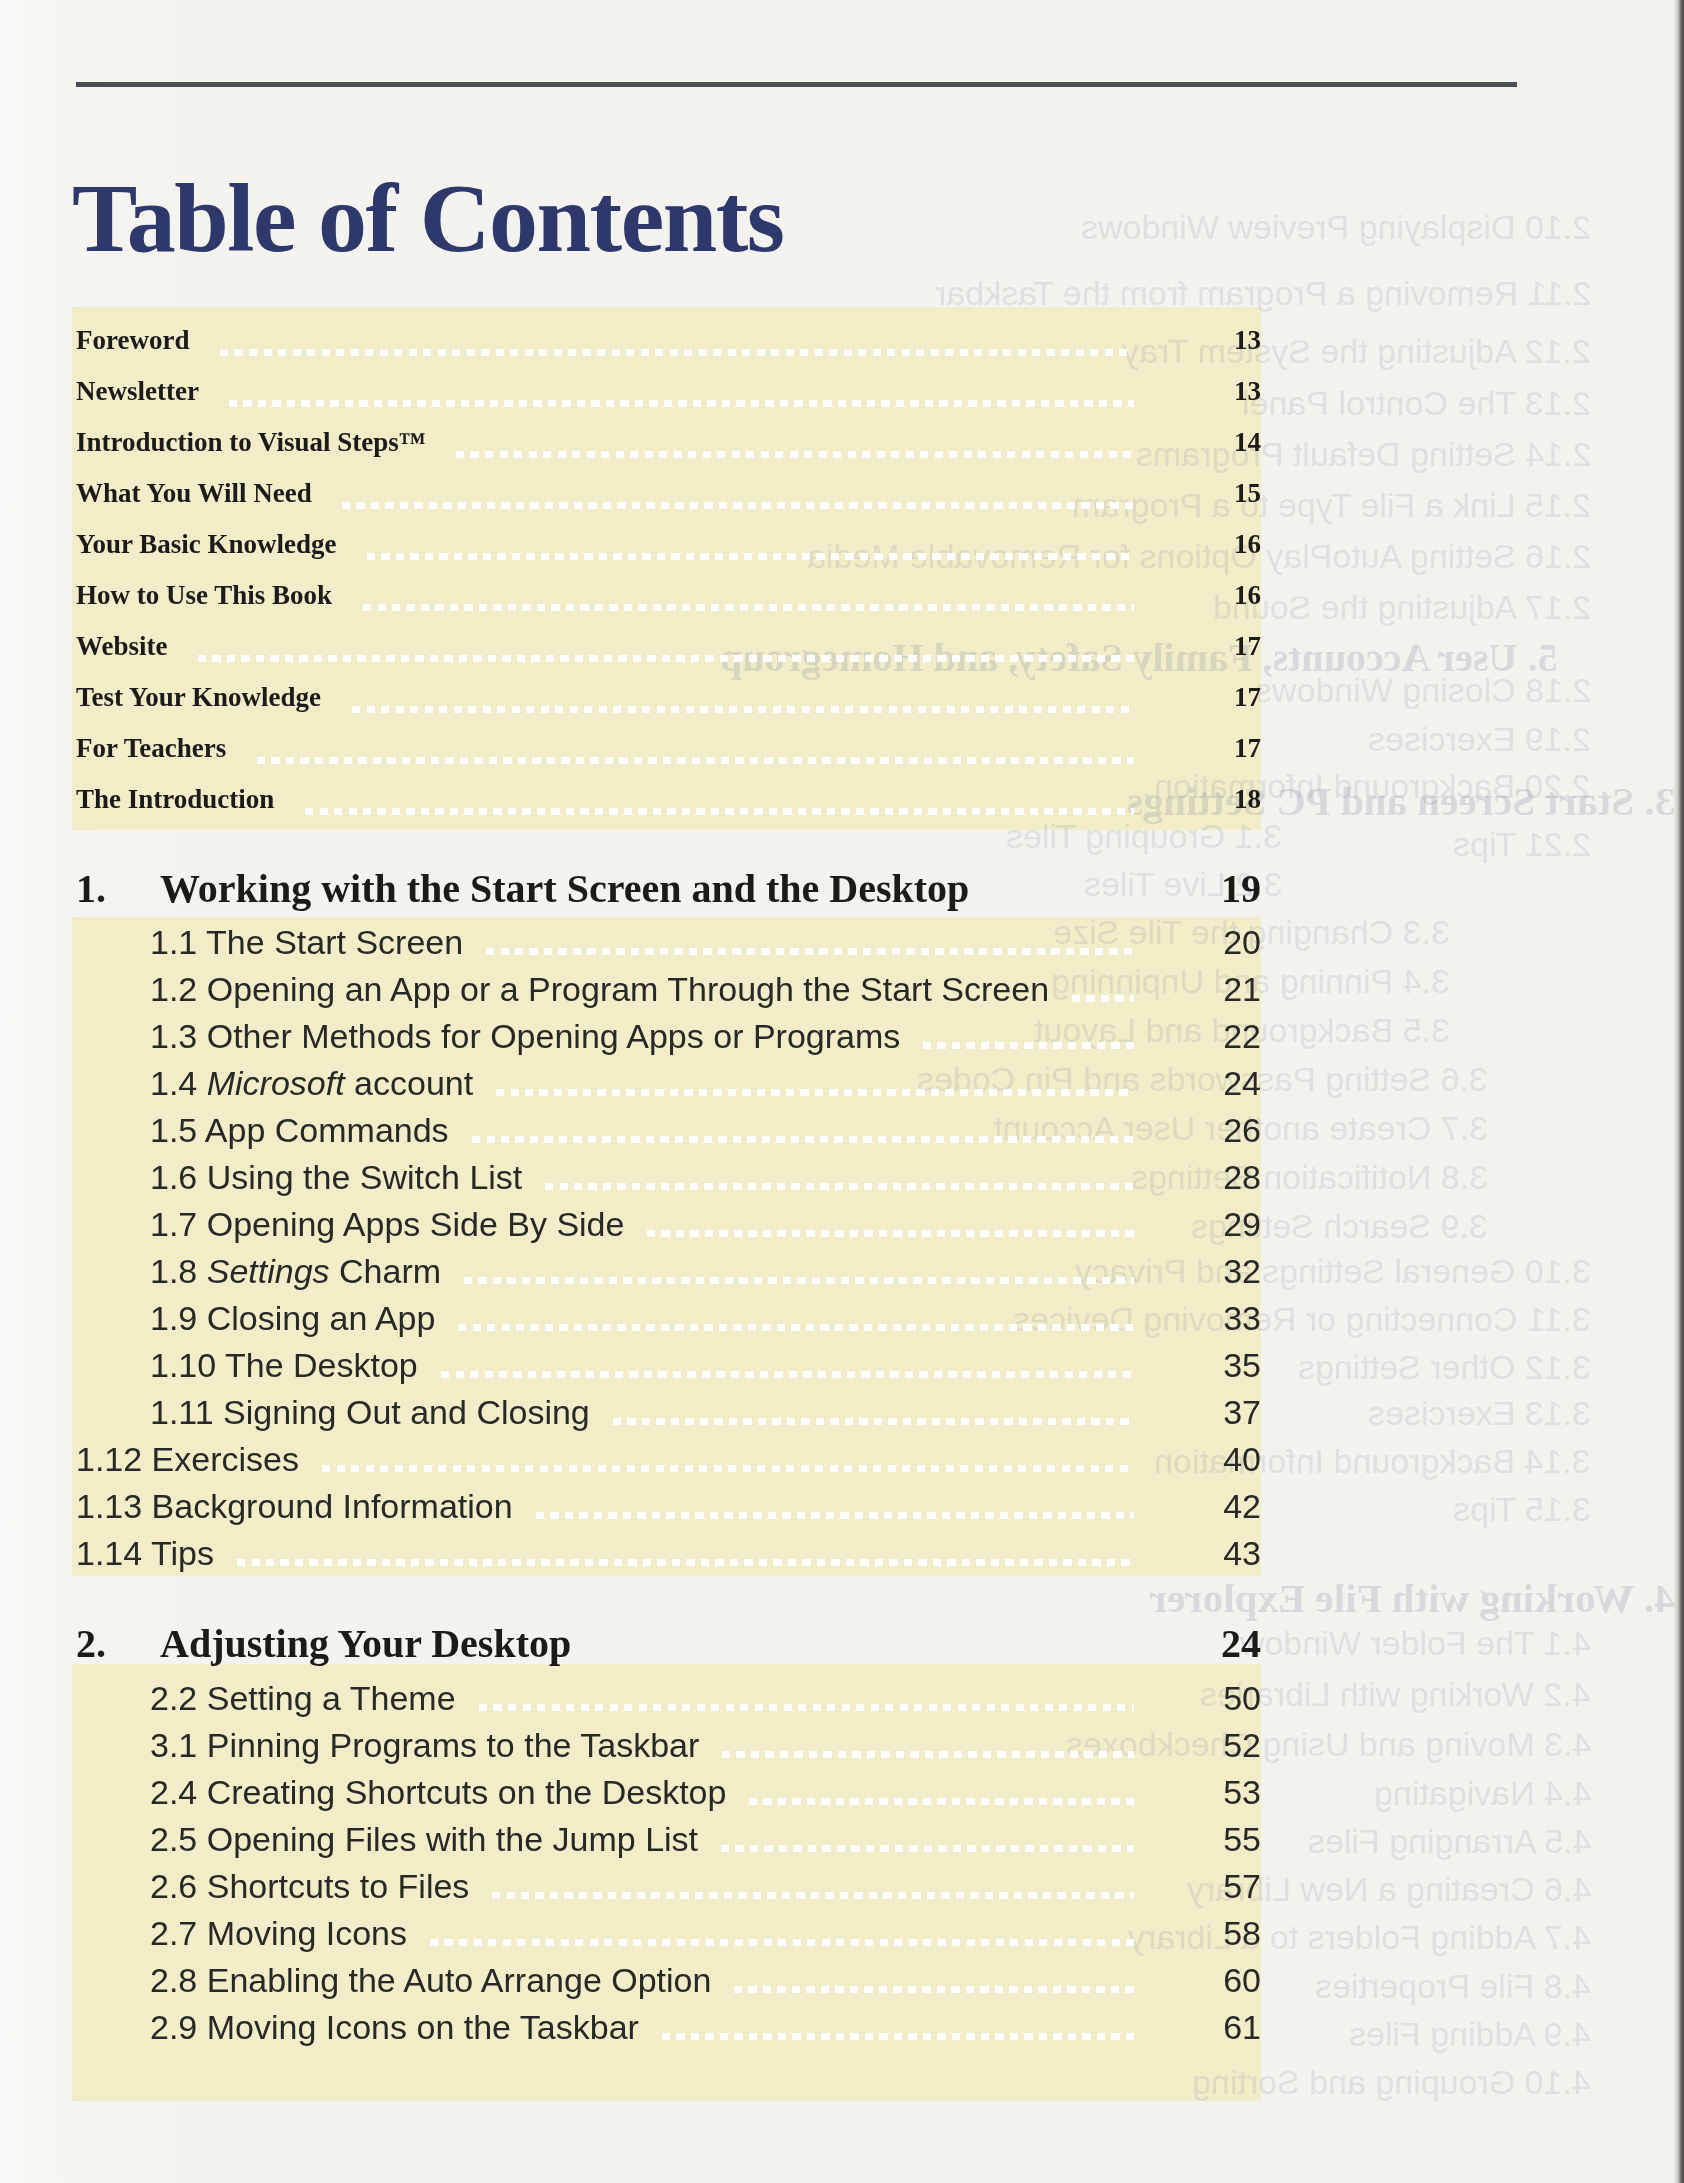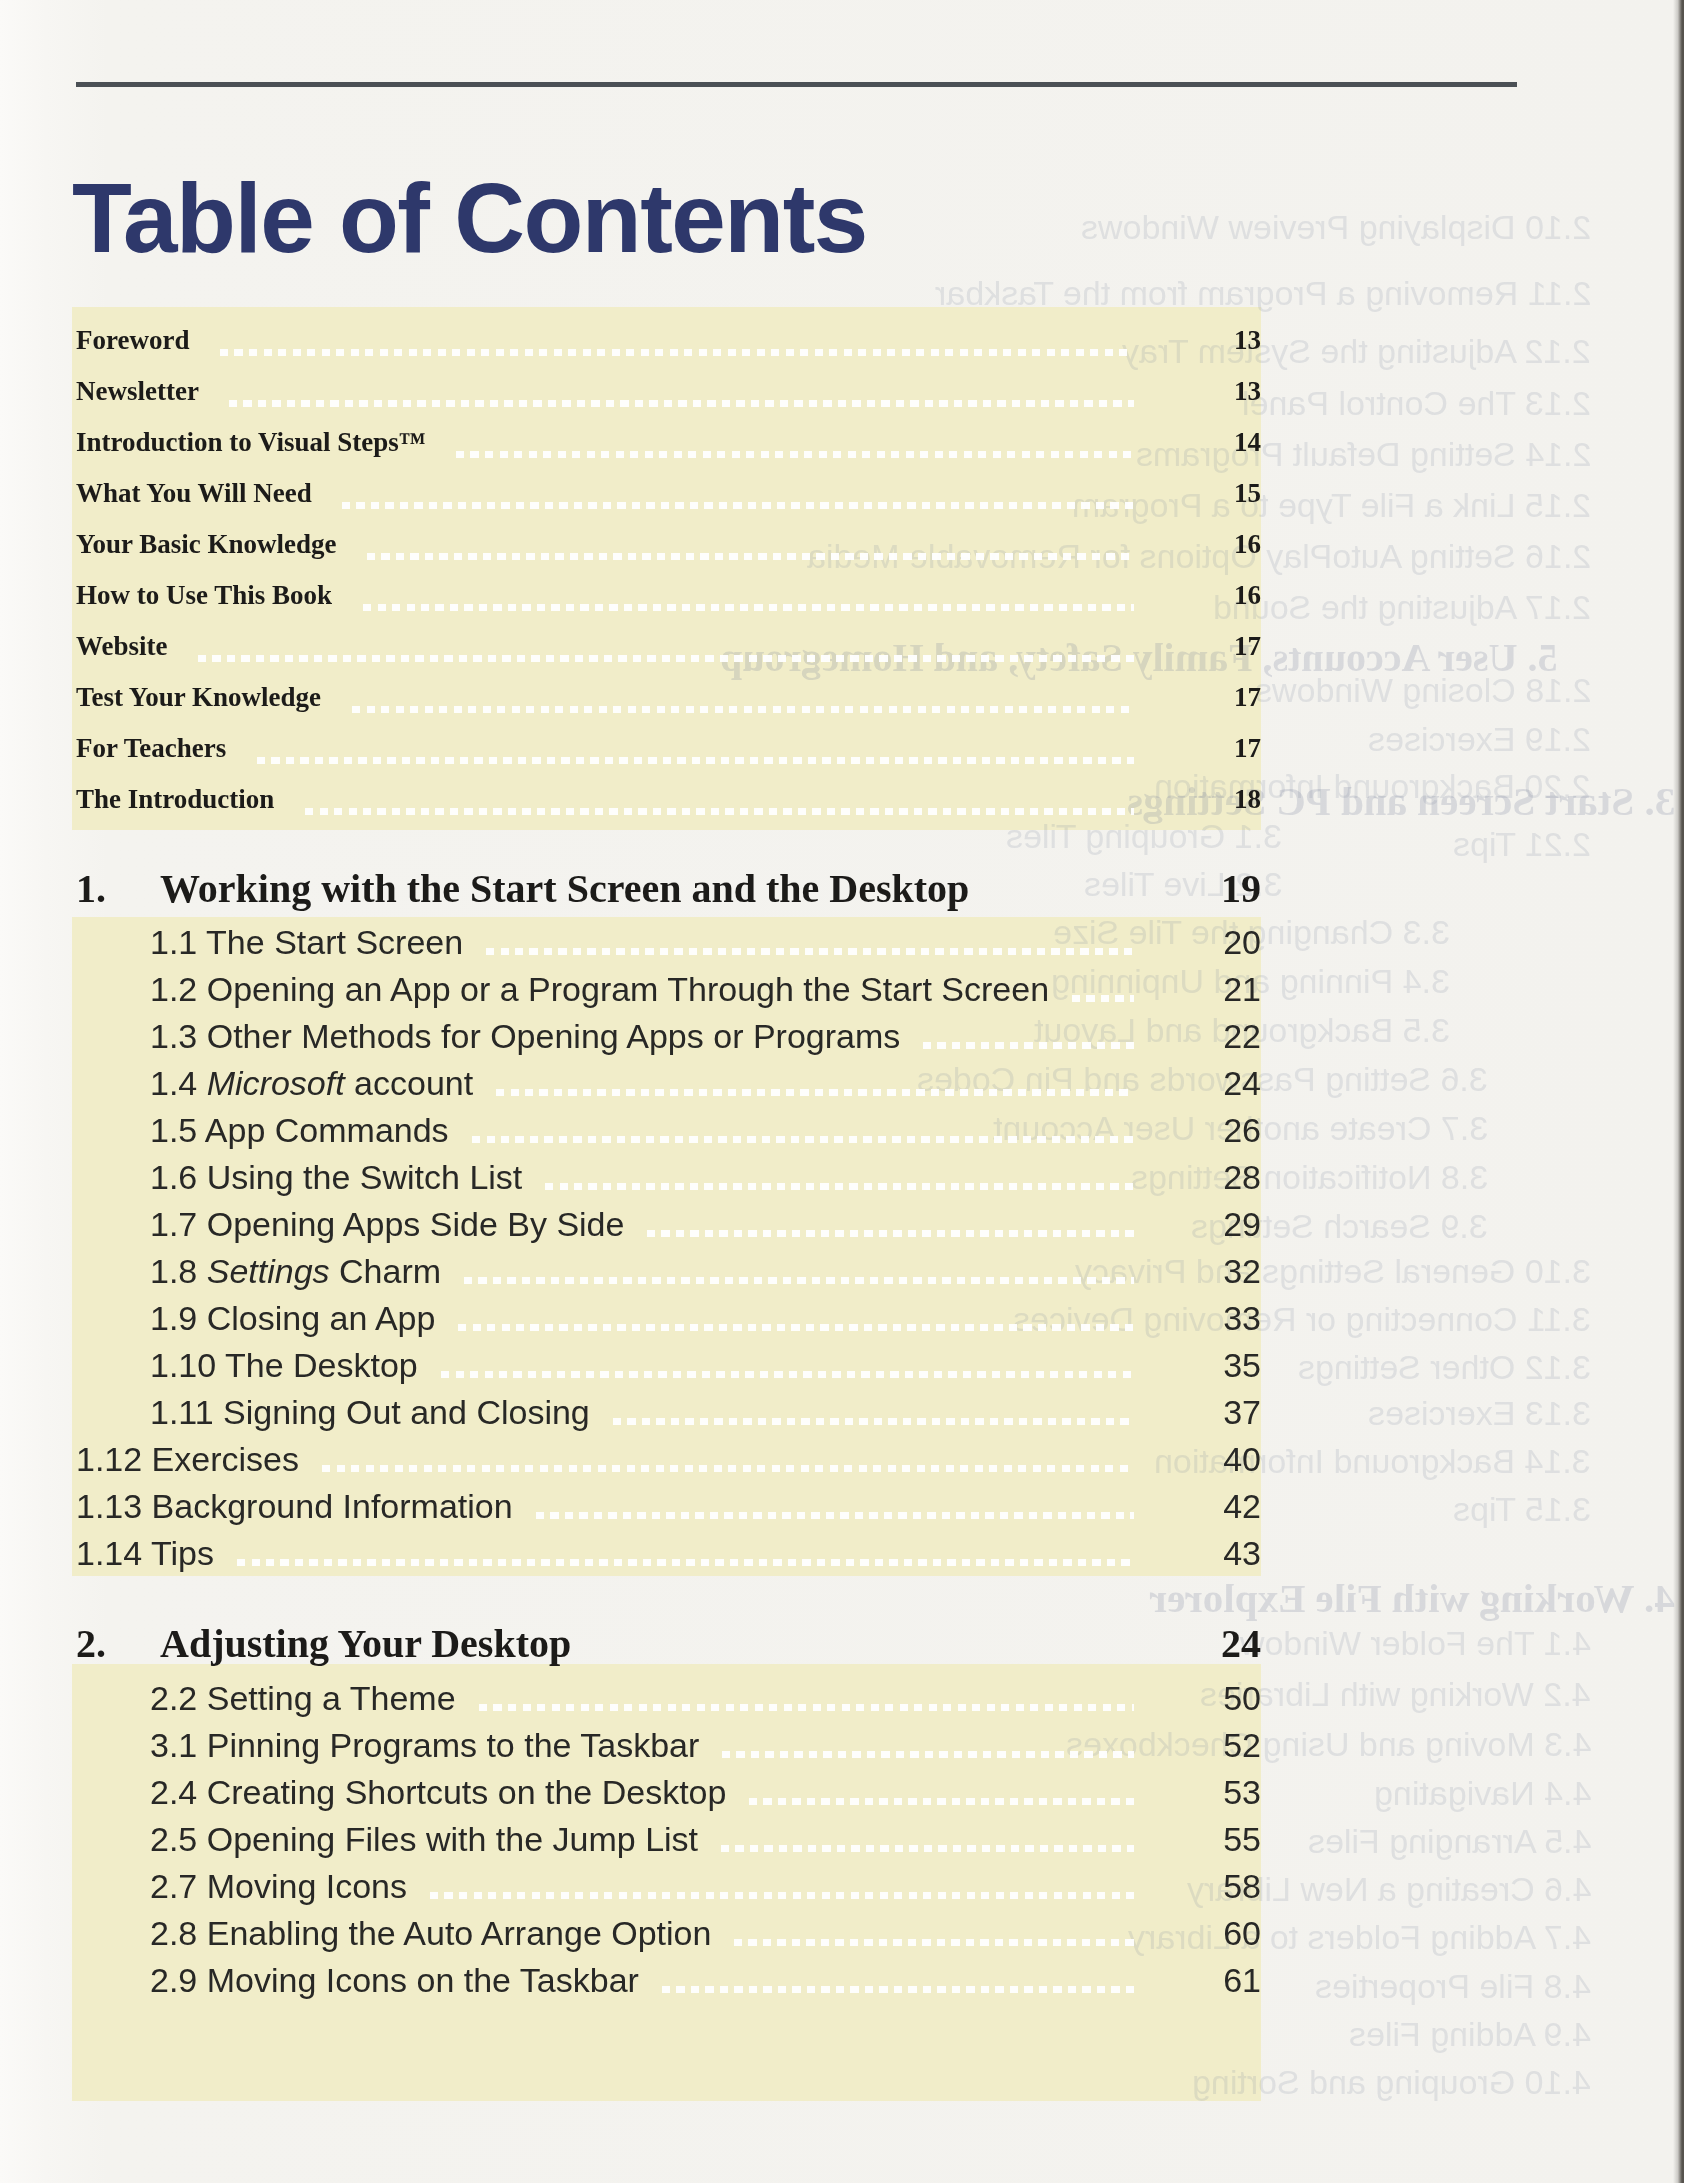--- a/index.html
+++ b/index.html
@@ -7,21 +7,21 @@
     position:relative;
     width:1685px;height:2183px;
     margin:0 auto;
     background:linear-gradient(90deg,#fbfaf8 0px,#f7f6f3 46px,#f4f3ef 107px,#f3f2ee 100%);
     overflow:hidden;
     font-family:"Liberation Sans",sans-serif;
   }
   .rule{position:absolute;left:76px;top:82px;width:1441px;height:4.6px;background:var(--rule,#4b5055);}
   .page-title{
     position:absolute;left:72px;top:169px;margin:0;
-    font-family:Liberation Sans, sans-serif;font-weight:bold;
+    font-family:Liberation Serif, serif;font-weight:bold;
     font-size:98px;line-height:1.0;letter-spacing:-1.5px;
     color:var(--navy,#2e386b);white-space:nowrap;
   }
   .hl{position:absolute;background:var(--hl,#f1edc9);}
   .hl-front{left:72px;top:307px;width:1189px;height:523px;}
   .hl-ch1{left:72px;top:917px;width:1189px;height:659px;}
   .hl-ch2{left:72px;top:1664px;width:1189px;height:437px;}
 
   
   .ghost{
@@ -285,20 +285,25 @@
         <span class="lbl">2.4 Creating Shortcuts on the Desktop</span>
         <span class="leader"></span>
         <span class="pg">53</span>
       </div>
       <div class="trow sans-row indent">
         <span class="lbl">2.5 Opening Files with the Jump List</span>
         <span class="leader"></span>
         <span class="pg">55</span>
       </div>
       <div class="trow sans-row indent">
+        <span class="lbl">2.6 Shortcuts to Files</span>
+        <span class="leader"></span>
+        <span class="pg">57</span>
+      </div>
+      <div class="trow sans-row indent">
         <span class="lbl">2.7 Moving Icons</span>
         <span class="leader"></span>
         <span class="pg">58</span>
       </div>
       <div class="trow sans-row indent">
         <span class="lbl">2.8 Enabling the Auto Arrange Option</span>
         <span class="leader"></span>
         <span class="pg">60</span>
       </div>
       <div class="trow sans-row indent">

